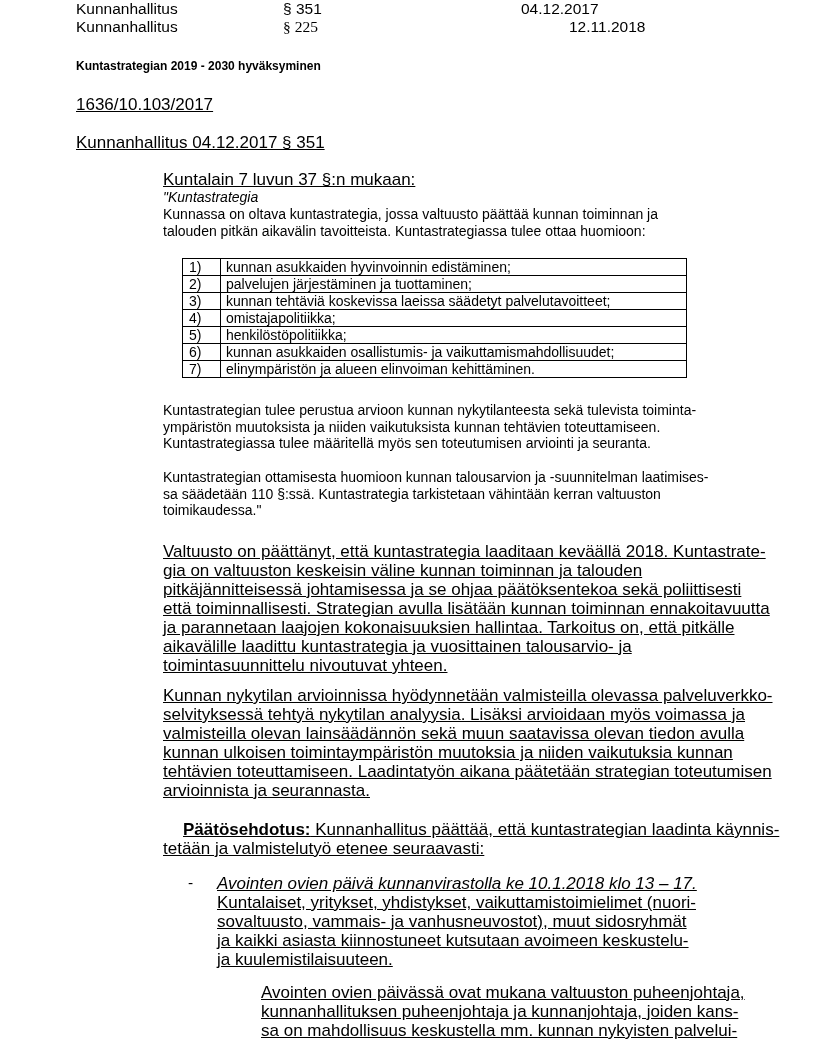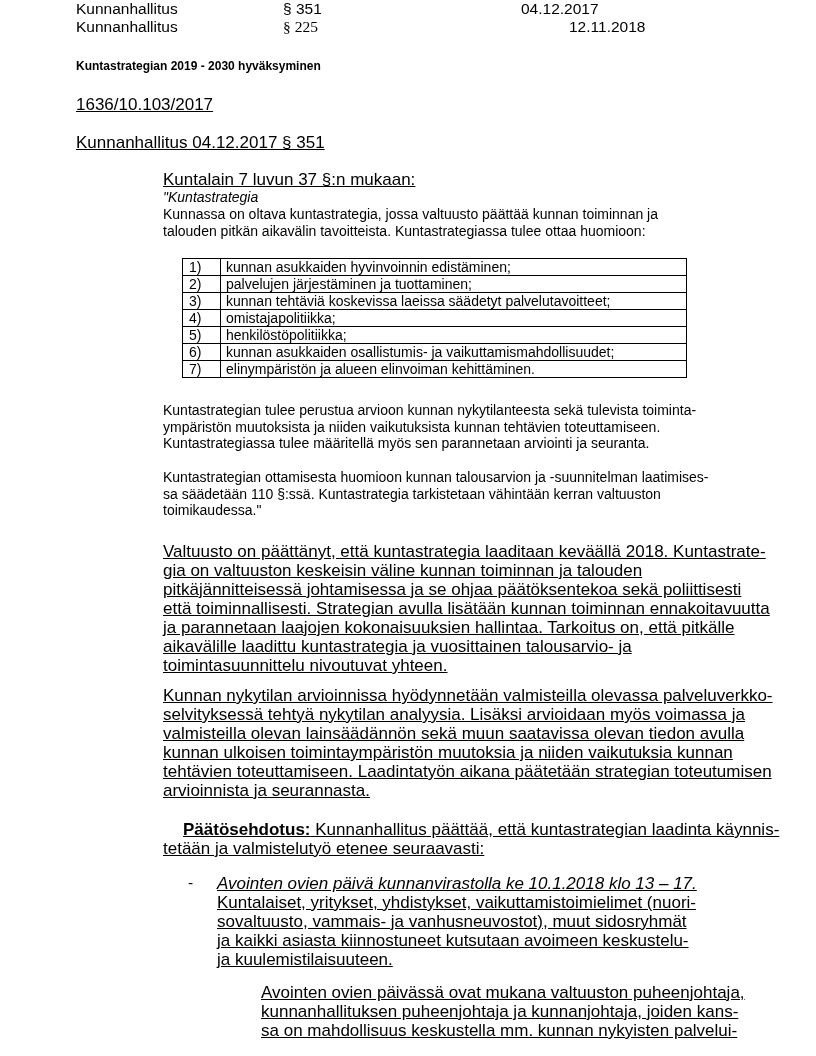--- a/index.html
+++ b/index.html
@@ -76,21 +76,21 @@
       </tr>
       <tr>
         <td class="num">7)</td>
         <td>elinympäristön ja alueen elinvoiman kehittäminen.</td>
       </tr>
     </tbody>
 </table>
 
 <div class="para t14" style="left:163px; top:402px; width:620px;">Kuntastrategian tulee perustua arvioon kunnan nykytilanteesta sekä tulevista toiminta-
 ympäristön muutoksista ja niiden vaikutuksista kunnan tehtävien toteuttamiseen.
-Kuntastrategiassa tulee määritellä myös sen parannetaan arviointi ja seuranta.</div>
+Kuntastrategiassa tulee määritellä myös sen toteutumisen arviointi ja seuranta.</div>
 <div class="para t14" style="left:163px; top:469px; width:620px;">Kuntastrategian ottamisesta huomioon kunnan talousarvion ja -suunnitelman laatimises-
 sa säädetään 110 §:ssä. Kuntastrategia tarkistetaan vähintään kerran valtuuston
 toimikaudessa."</div>
 
 <div class="para t15" style="left:163px; top:542px; width:630px;">Valtuusto on päättänyt, että kuntastrategia laaditaan keväällä 2018. Kuntastrate-
 gia on valtuuston keskeisin väline kunnan toiminnan ja talouden
 pitkäjännitteisessä johtamisessa ja se ohjaa päätöksentekoa sekä poliittisesti
 että toiminnallisesti. Strategian avulla lisätään kunnan toiminnan ennakoitavuutta
 ja parannetaan laajojen kokonaisuuksien hallintaa. Tarkoitus on, että pitkälle
 aikavälille laadittu kuntastrategia ja vuosittainen talousarvio- ja

